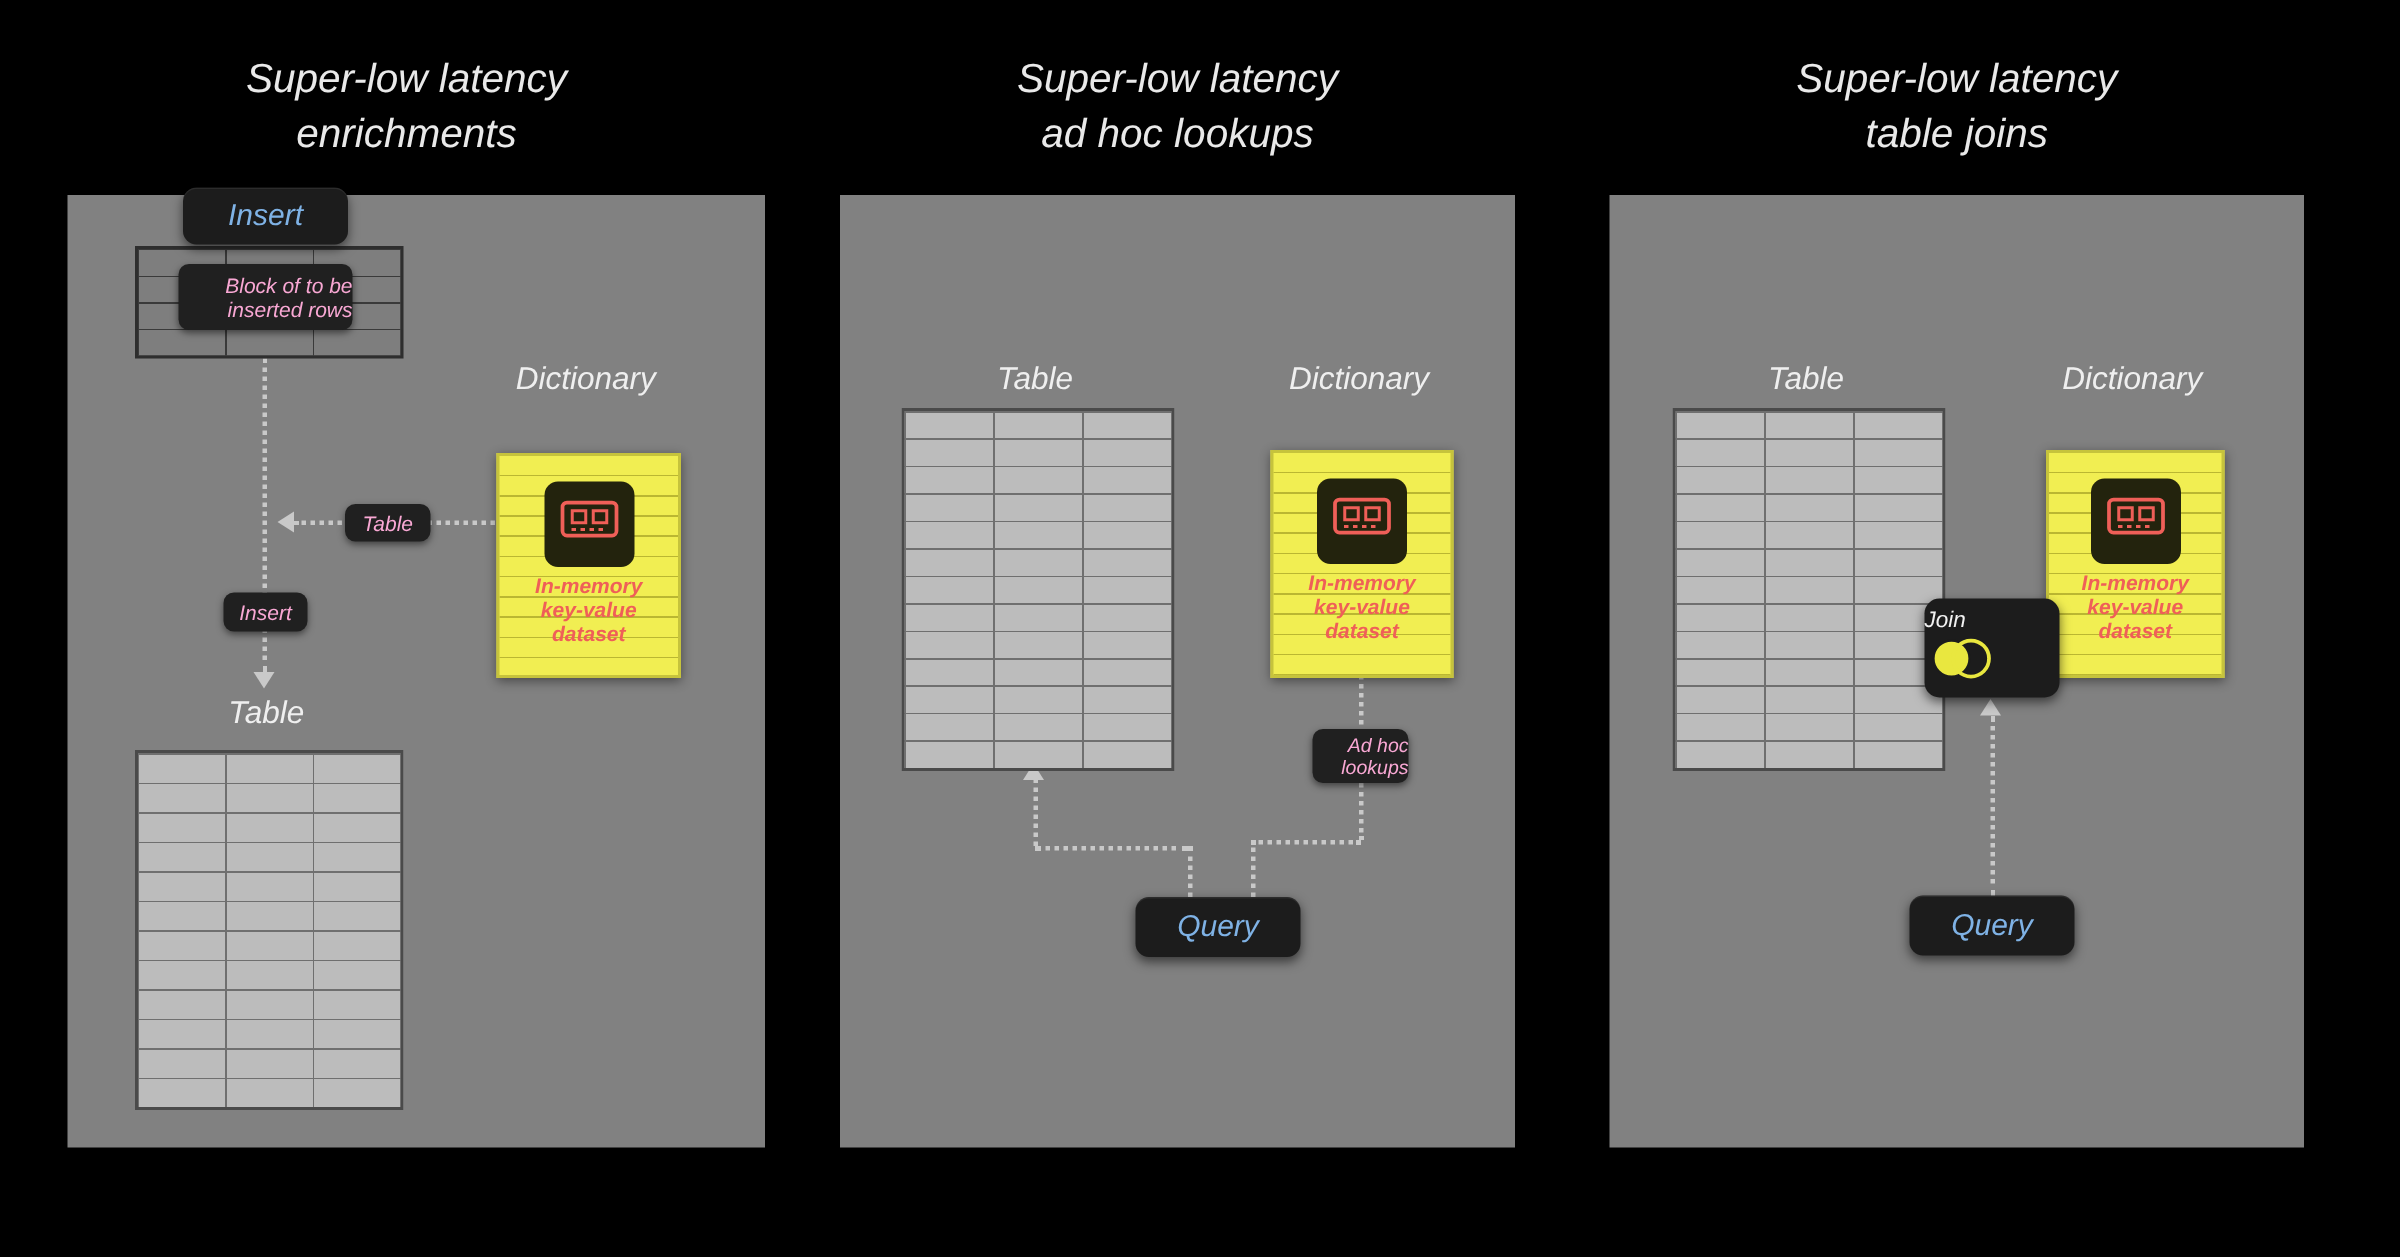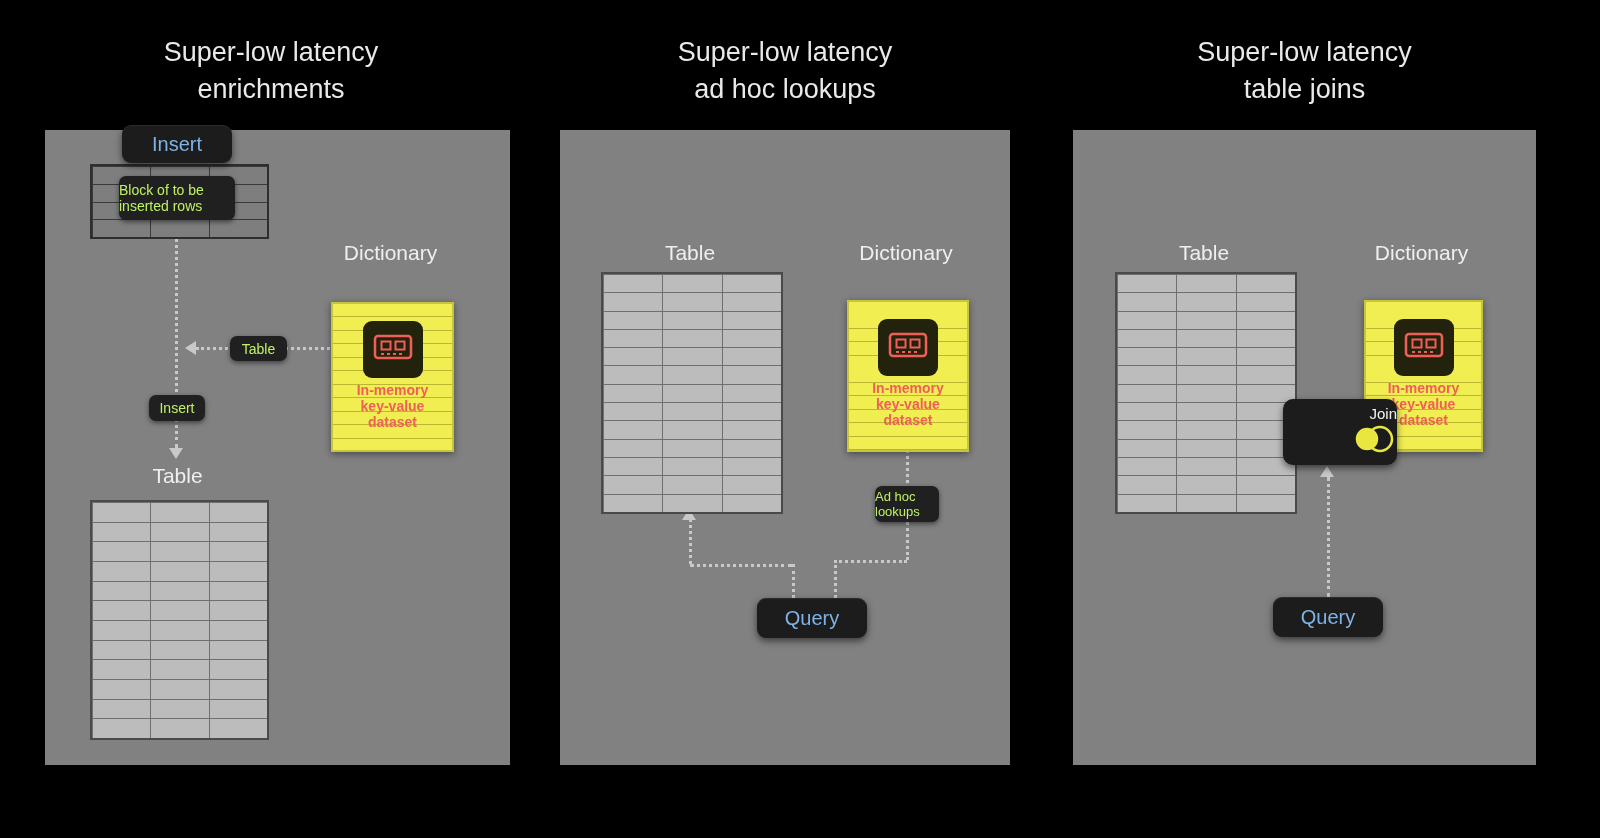--- a/index.html
+++ b/index.html
@@ -1,49 +1,49 @@
 <!DOCTYPE html>
 <html><head>
 <meta charset="utf-8">
 <style>
   html,body{margin:0;padding:0;background:#000;}
   .page{position:relative;width:1600px;height:838px;background:#000;
-        font-family:"Liberation Sans",sans-serif;overflow:hidden;}
+        font-family:"Liberation Sans",sans-serif;overflow:hidden;font-style:italic;}
   .title{position:absolute;top:34px;color:#e9e9e9;font-size:27px;line-height:37px;text-align:center;}
   .panel{position:absolute;top:130px;height:635px;background:#818181;}
   .seclabel{position:absolute;color:#efefef;font-size:21px;text-align:center;}
   .gridtable{position:absolute;background-color:#bcbcbc;border:2px solid #4a4a4a;
     background-image:
       repeating-linear-gradient(to bottom, #6f6f6f 0 1px, transparent 1px var(--rh)),
       repeating-linear-gradient(to right, #6f6f6f 0 1px, transparent 1px var(--cw));}
   .gridtable.dark{background-color:#7e7e7e;border-color:#2e2e2e;
     background-image:
       repeating-linear-gradient(to bottom, #3a3a3a 0 1px, transparent 1px var(--rh)),
       repeating-linear-gradient(to right, #3a3a3a 0 1px, transparent 1px var(--cw));}
   .btn{position:absolute;background:#1c1c1c;border-radius:9px;color:#7fb2e5;font-size:20px;
        display:flex;align-items:center;justify-content:center;
        box-shadow:0 3px 7px rgba(0,0,0,.55), inset 0 1px 0 rgba(255,255,255,.07);}
-  .tag{position:absolute;background:#202020;border-radius:7px;color:#bef264;font-size:14px;line-height:16px;
-       display:flex;align-items:center;justify-content:center;text-align:left;
+  .tag{position:absolute;background:#202020;border-radius:7px;color:#f9a8d4;font-size:14px;line-height:16px;
+       display:flex;align-items:center;justify-content:center;text-align:right;
        box-shadow:0 2px 5px rgba(0,0,0,.5);}
   .vline{position:absolute;width:0;border-left:3px dotted #c9c9c9;}
   .hline{position:absolute;height:0;border-top:3px dotted #c9c9c9;}
   .arr-up{position:absolute;width:0;height:0;border-left:7px solid transparent;border-right:7px solid transparent;border-bottom:11px solid #c9c9c9;}
   .arr-down{position:absolute;width:0;height:0;border-left:7px solid transparent;border-right:7px solid transparent;border-top:11px solid #c9c9c9;}
   .arr-left{position:absolute;width:0;height:0;border-top:7px solid transparent;border-bottom:7px solid transparent;border-right:11px solid #c9c9c9;}
   .dictcard{position:absolute;background-color:#f1ee52;border:2px solid #c6c33c;
     box-shadow:0 2px 7px rgba(0,0,0,.45);
     background-image:repeating-linear-gradient(to bottom, transparent 0 12.5px, rgba(120,115,10,.45) 12.5px 13.5px);
     display:flex;flex-direction:column;align-items:center;margin-top:28px;}
   .dicttile{margin-top:17px;width:60px;height:57px;background:#23230d;border-radius:9px;
     display:flex;align-items:center;justify-content:center;flex:none;}
   .dicttext{margin-top:4px;width:100px;text-align:center;color:#ef5f58;font-size:14px;line-height:16px;font-weight:bold;}
   .joinbadge{position:absolute;background:#1c1c1c;border-radius:10px;
-    display:flex;flex-direction:column;align-items:flex-end;justify-content:center;gap:1px;
-    box-shadow:0 3px 7px rgba(0,0,0,.55);padding-left:24px;}
+    display:flex;flex-direction:column;align-items:flex-start;justify-content:center;gap:1px;
+    box-shadow:0 3px 7px rgba(0,0,0,.55);}
   .jointext{color:#f2f2f2;font-size:15px;}
 </style>
 </head>
 <body>
 
 <div class="page">
 
   <div class="title" style="left:45px;width:452px;">
     <div>Super-low latency</div>
     <div>enrichments</div>

